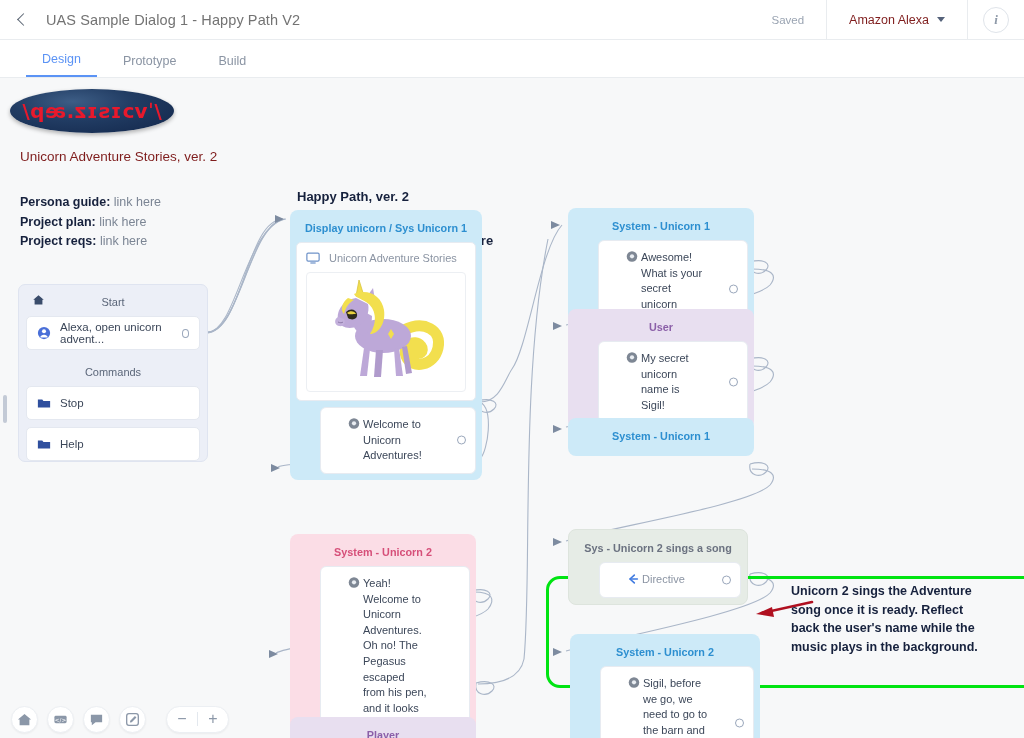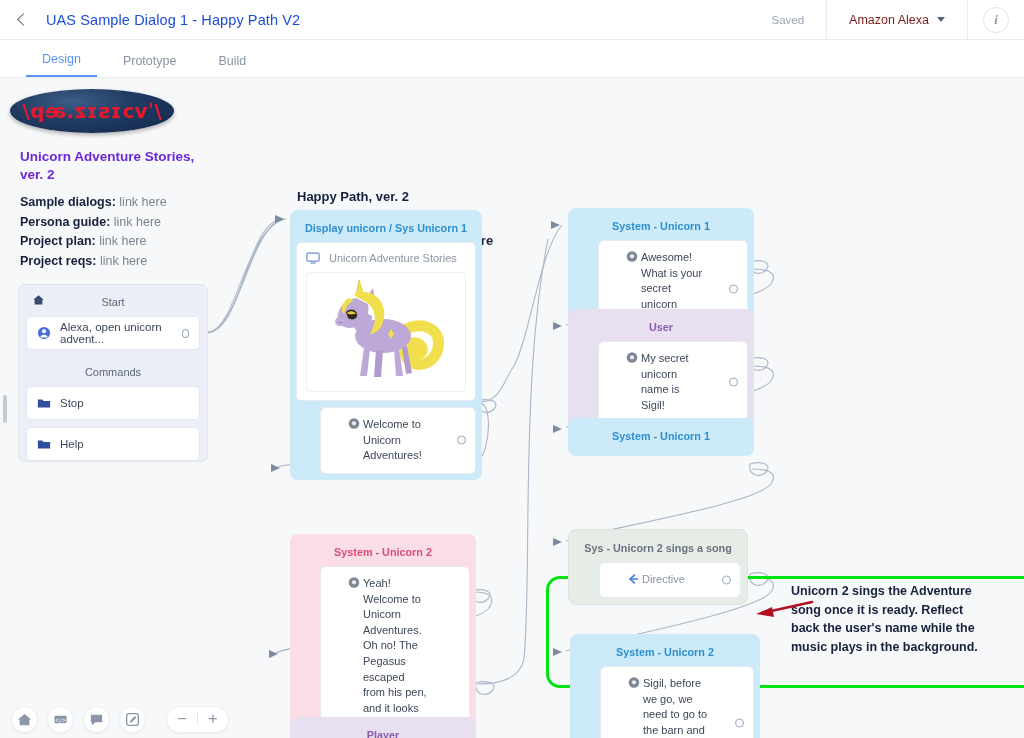--- a/index.html
+++ b/index.html
@@ -14,21 +14,21 @@
   .header {
     height:40px; background:#ffffff; display:flex; align-items:stretch;
     border-bottom:1px solid #e9ecef; position:relative; z-index:40;
   }
   .back-btn {
     width:46px; display:flex; align-items:center; justify-content:center;
     cursor:pointer;
   }
   .chev { width:9px; height:9px; border-left:1.6px solid #5a6472; border-bottom:1.6px solid #5a6472;
           transform:rotate(45deg); }
-  .doc-title { display:flex; align-items:center; font-size:14.5px; color:#1d4ed8; font-weight:400; letter-spacing:.1px; }
+  .doc-title { display:flex; align-items:center; font-size:14.5px; color:#737373; font-weight:400; letter-spacing:.1px; }
   .hdr-spacer { flex:1; }
   .saved { display:flex; align-items:center; font-size:11.5px; color:#9aa4b2; padding-right:22px; }
   .platform {
     display:flex; align-items:center; gap:8px; padding:0 22px;
     border-left:1px solid #e9ecef; border-right:1px solid #e9ecef;
     font-size:12.5px; color:#7f1d1d; cursor:pointer;
   }
   .caret { width:0;height:0;border-left:4.5px solid transparent;border-right:4.5px solid transparent;border-top:5px solid #55627a; }
   .info-wrap { width:56px; display:flex; align-items:center; justify-content:center; }
   .info-btn {
@@ -53,22 +53,22 @@
 
   
   .logo {
     position:absolute; left:10px; top:10px; width:164px; height:44px; border-radius:50%;
     background:radial-gradient(ellipse at 38% 28%, #3d5d85 0%, #213c63 42%, #12264a 100%);
     box-shadow:0 2px 4px rgba(0,0,0,.3);
     display:flex; align-items:center; justify-content:center; overflow:hidden;
   }
   .logo span { color:#e8192c; font-size:20px; font-weight:700; letter-spacing:.5px;
                transform:scaleX(-1); font-family:"DejaVu Sans", sans-serif; white-space:nowrap; }
-  .side-title { position:absolute; left:20px; top:69px; width:200px; font-size:13.5px; font-weight:bold;
-                color:#6d28d9; line-height:1.32; }
+  .side-title { position:absolute; left:20px; top:69px; width:200px; font-size:13.5px; font-weight:normal;
+                color:#7f1d1d; line-height:1.32; }
   .side-links { position:absolute; left:20px; top:114px; width:230px; font-size:12.5px; line-height:1.57; color:#16213d; }
   .side-links b { font-weight:bold; }
   .side-links .lnk { color:#7b8594; font-weight:normal; }
 
   
   .start-node { position:absolute; left:18px; top:205px; width:190px; background:#eceff7;
                 border:1px solid #dfe4f0; border-radius:7px; padding:7px 7px 0; }
   .node-hdr { text-align:center; font-size:11px; color:#5b6679; padding:4px 0 8px; position:relative; }
   .home-ic { position:absolute; left:6px; top:2px; width:13px; height:12px; }
   .row { background:#fff; border:1px solid #e4e8f0; border-radius:5px; height:34px;
@@ -201,22 +201,20 @@
       <path d="M280,389 l-9,-4 l0,8 z"></path>
       <path d="M278,575 l-9,-4 l0,8 z"></path>
     </g>
   </svg>
 
   <div class="logo">
     <span>/ˈvɔɪsɪz.æp/</span>
   </div>
   <div class="side-title">Unicorn Adventure Stories, ver. 2</div>
   <div class="side-links">
-    <div><b>Sample dialogs:</b>
-      <span class="lnk">link here</span></div>
     <div><b>Persona guide:</b>
       <span class="lnk">link here</span></div>
     <div><b>Project plan:</b>
       <span class="lnk">link here</span></div>
     <div><b>Project reqs:</b>
       <span class="lnk">link here</span></div>
   </div>
 
   <div class="start-node">
     <div class="node-hdr">

